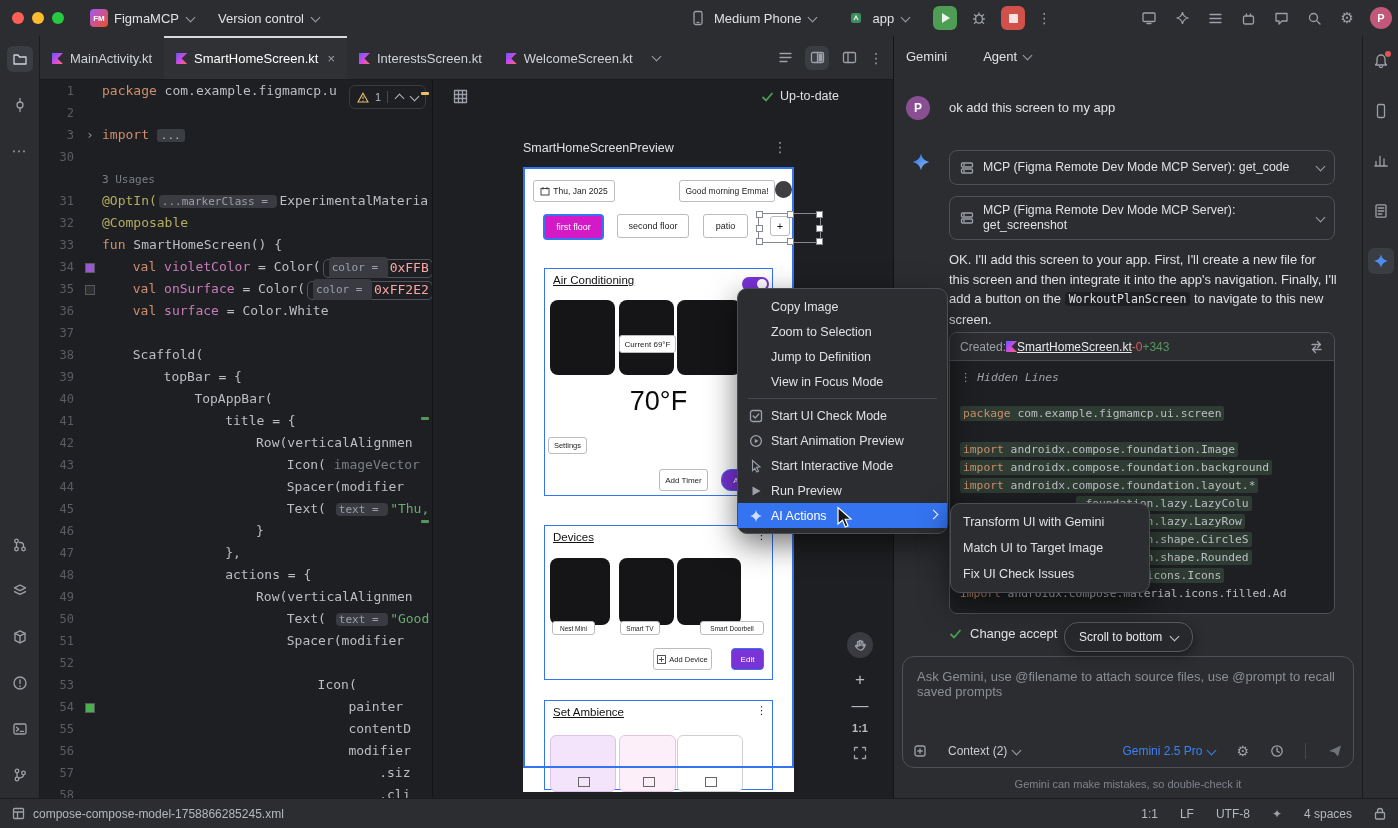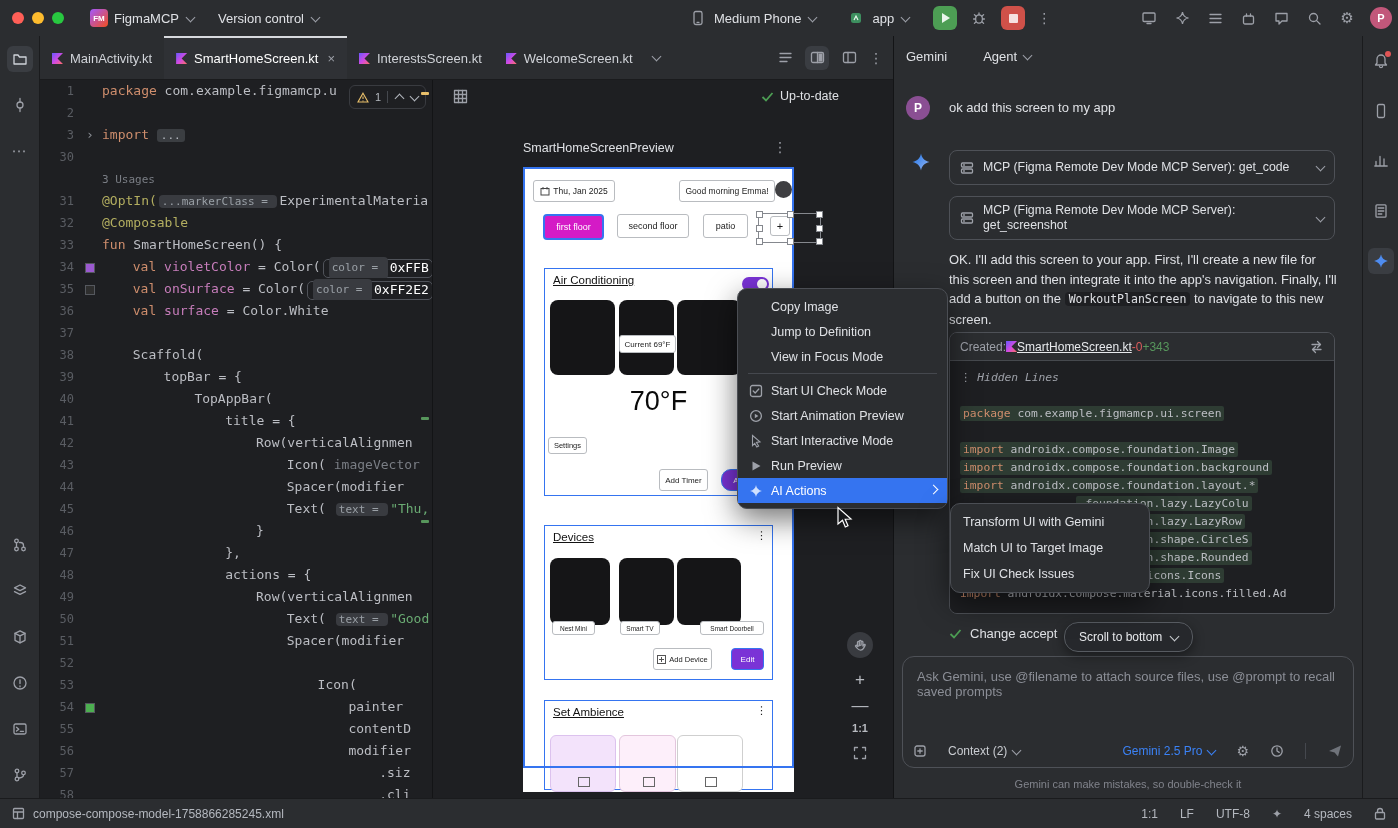--- a/index.html
+++ b/index.html
@@ -45,21 +45,21 @@
   .tabbar-right .strip-ic{width:24px;height:24px}
 
   
   .codepane{position:absolute;left:40px;top:80px;width:392px;height:718px;background:#1e1f22;overflow:hidden;font-family:"DejaVu Sans Mono",monospace;font-size:13px}
   .cline{display:flex;height:22px;line-height:22px;white-space:pre}
   .ln{width:34px;text-align:right;color:#5a5d63;padding-right:4px;font-size:12px;flex:none}
   .sw{width:24px;flex:none;position:relative}
   .swatch{display:block;width:8px;height:8px;margin:7px auto 0;border:1px solid #55585e}
   .foldarrow{font-style:normal;color:#8a8e94;display:block;text-align:center;font-size:13px}
   .ct{flex:1;overflow:hidden}
-  .tk-kw{color:#cf8e6d}.tk-pl{color:#bcbec4}.tk-pr{color:#c77dbb}.tk-nu{color:#ffffff}
+  .tk-kw{color:#cf8e6d}.tk-pl{color:#bcbec4}.tk-pr{color:#c77dbb}.tk-nu{color:#fca5a5}
   .tk-st{color:#6aab73}.tk-an{color:#b3ae60}.tk-dm{color:#7a7e85}
   .tk-in{color:#9aa0a6;background:#393b40;border-radius:4px;padding:0 3px;margin:0 2px;font-size:11px}
   .tk-fd{color:#b4b8bf;background:#3b3e42;border-radius:3px;padding:0 4px;font-size:11px}
   .tk-us{color:#7a7e85;font-size:11px}
   .tk-bx{display:inline-flex;align-items:center;border:1px solid #50535a;border-radius:5px;padding:0 3px;margin-left:2px;height:17px}
   .inspect{position:absolute;right:6px;top:5px;height:22px;display:flex;align-items:center;gap:6px;background:#1e1f22;border:1px solid #393b40;border-radius:6px;padding:0 7px;font-size:11px;color:#b4b8bf;font-family:"Liberation Sans",sans-serif}
   .insp-sep{width:1px;height:12px;background:#45484e}
   .stripe{position:absolute;right:3px;width:8px;height:3px;background:#57965c;border-radius:1px}
   .stripe.warn{background:#e8bf6a}
 
@@ -701,20 +701,23 @@
         </svg>
     </span>
   </span>
 </div>
 
 <div class="cmenu">
   <div class="citem">
       <span>Copy Image</span>
     </div>
   <div class="citem">
+      <span>Zoom to Selection</span>
+    </div>
+  <div class="citem">
       <span>Jump to Definition</span>
     </div>
   <div class="citem">
       <span>View in Focus Mode</span>
     </div>
   <div class="csep"></div>
   <div class="citem">
     <span class="mic">
         <svg width="14" height="14">
           <rect class="ic-stroke" x="1.5" y="1.5" width="11" height="11" rx="2"></rect>

